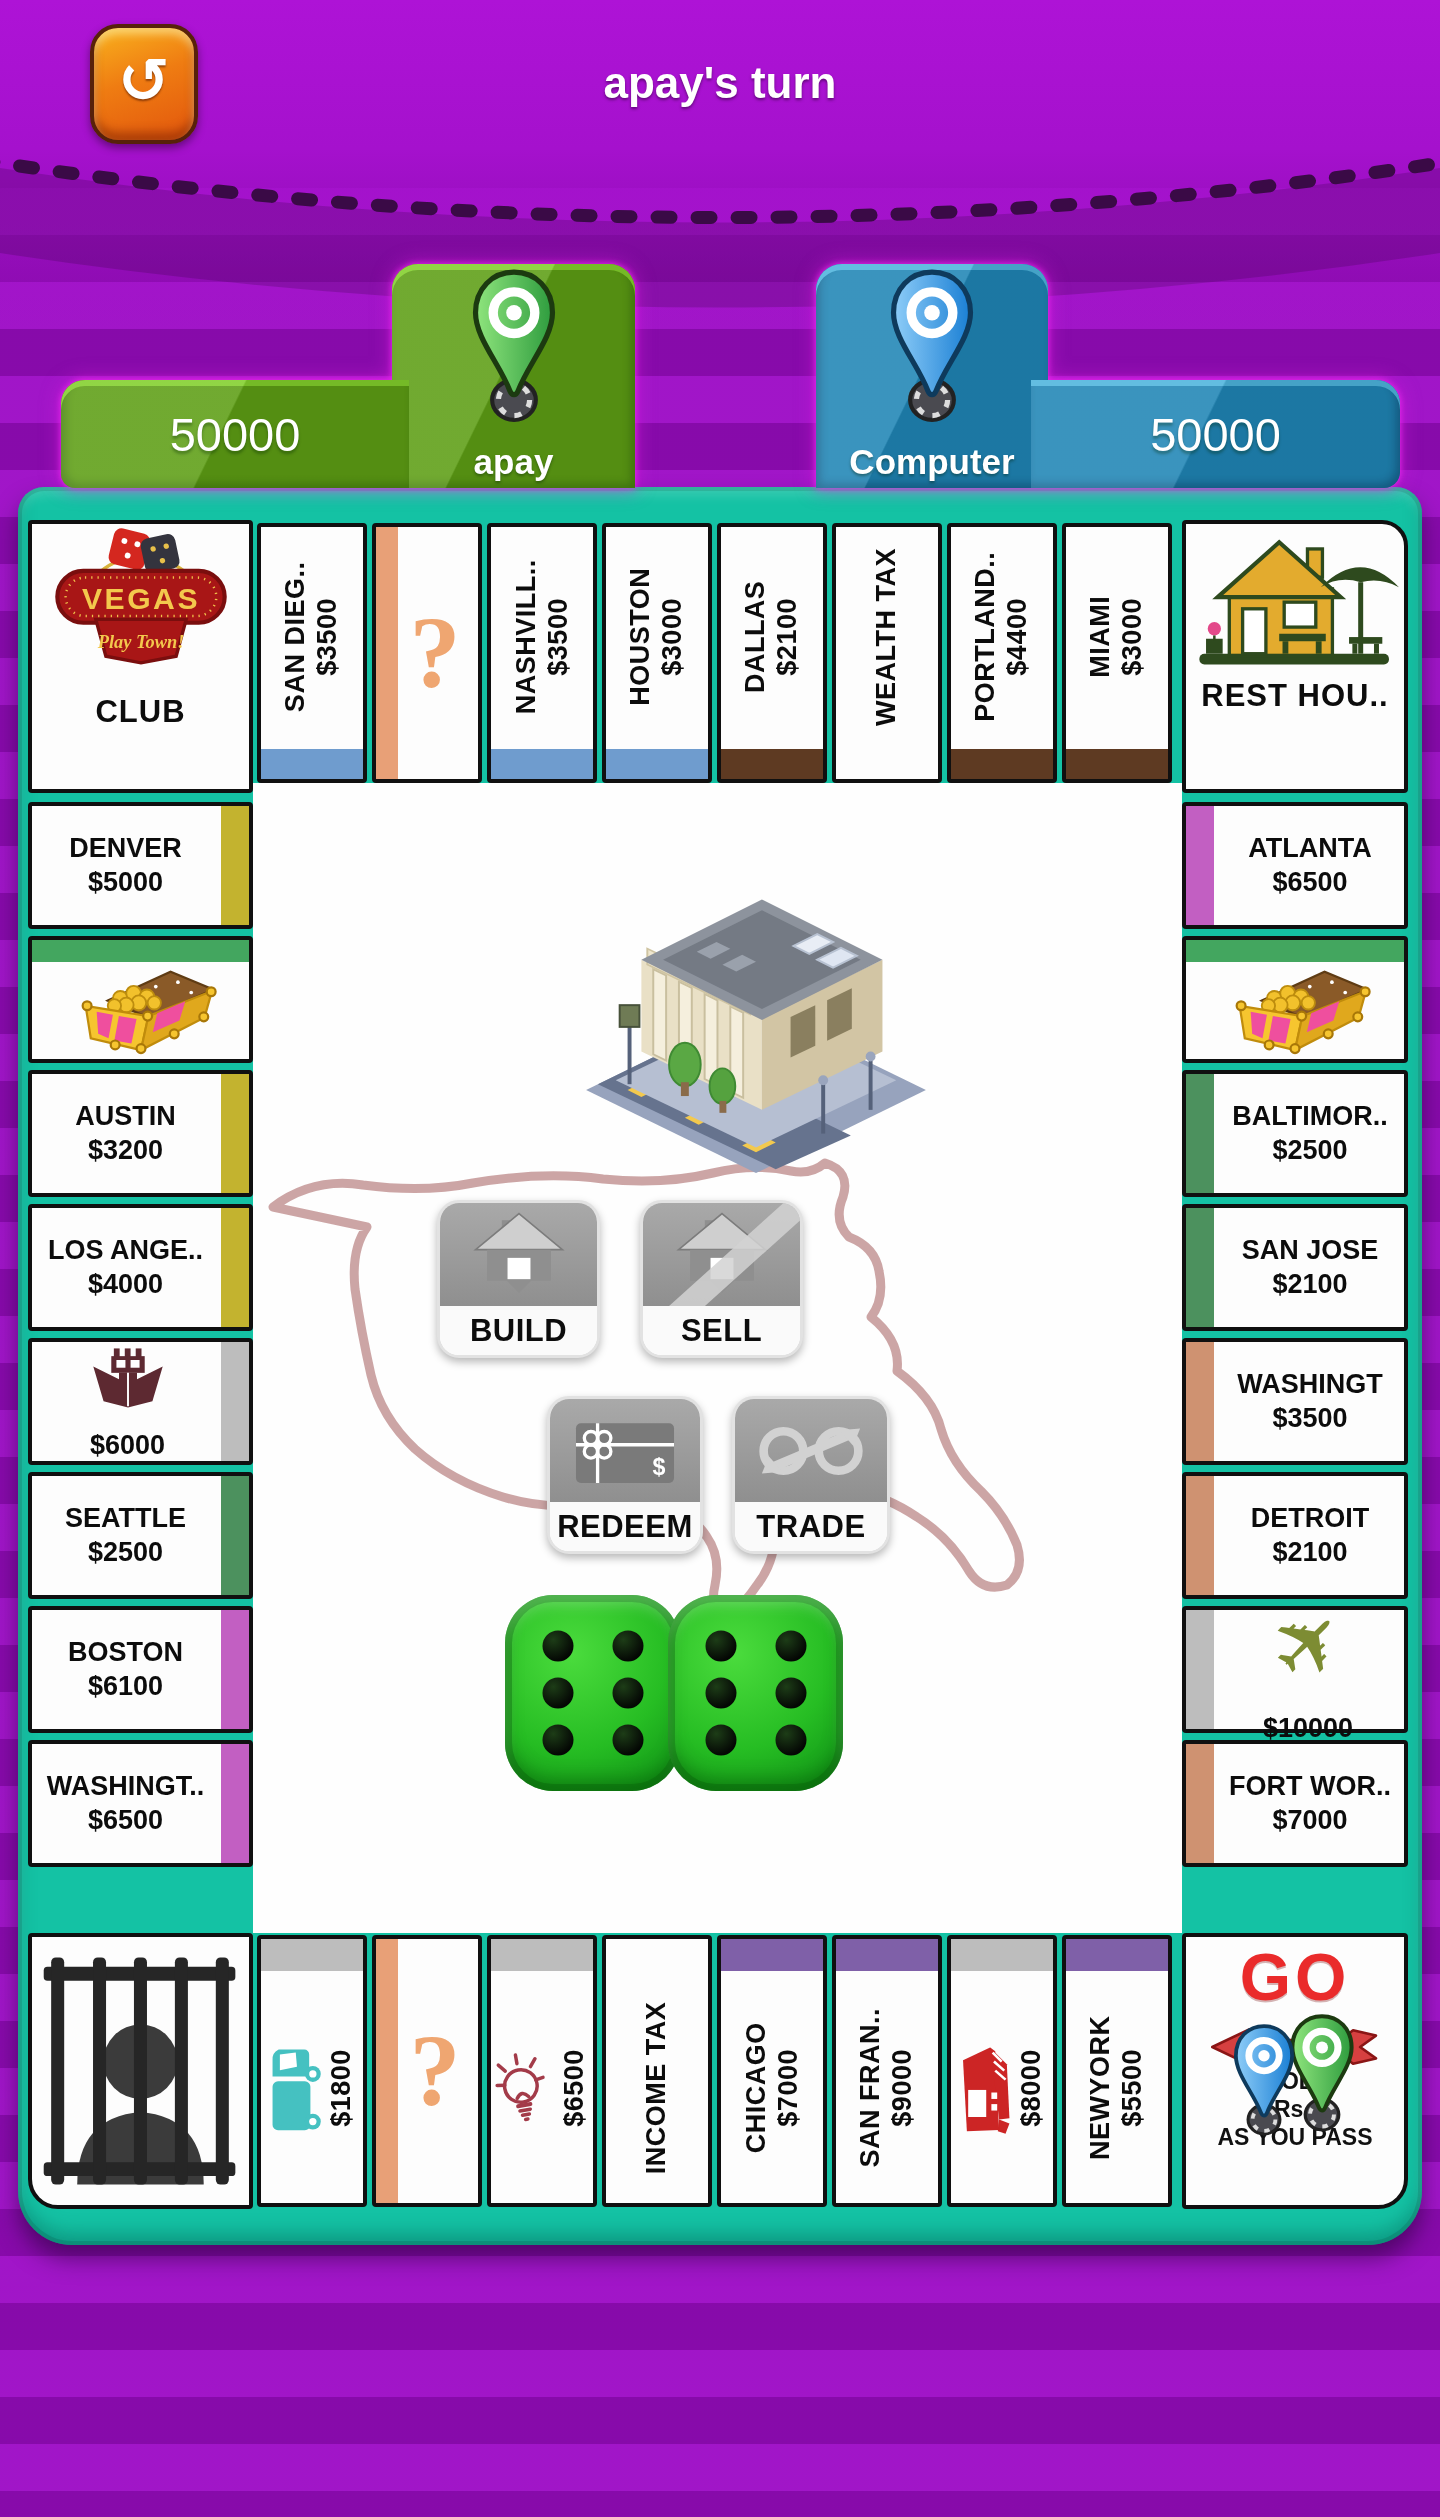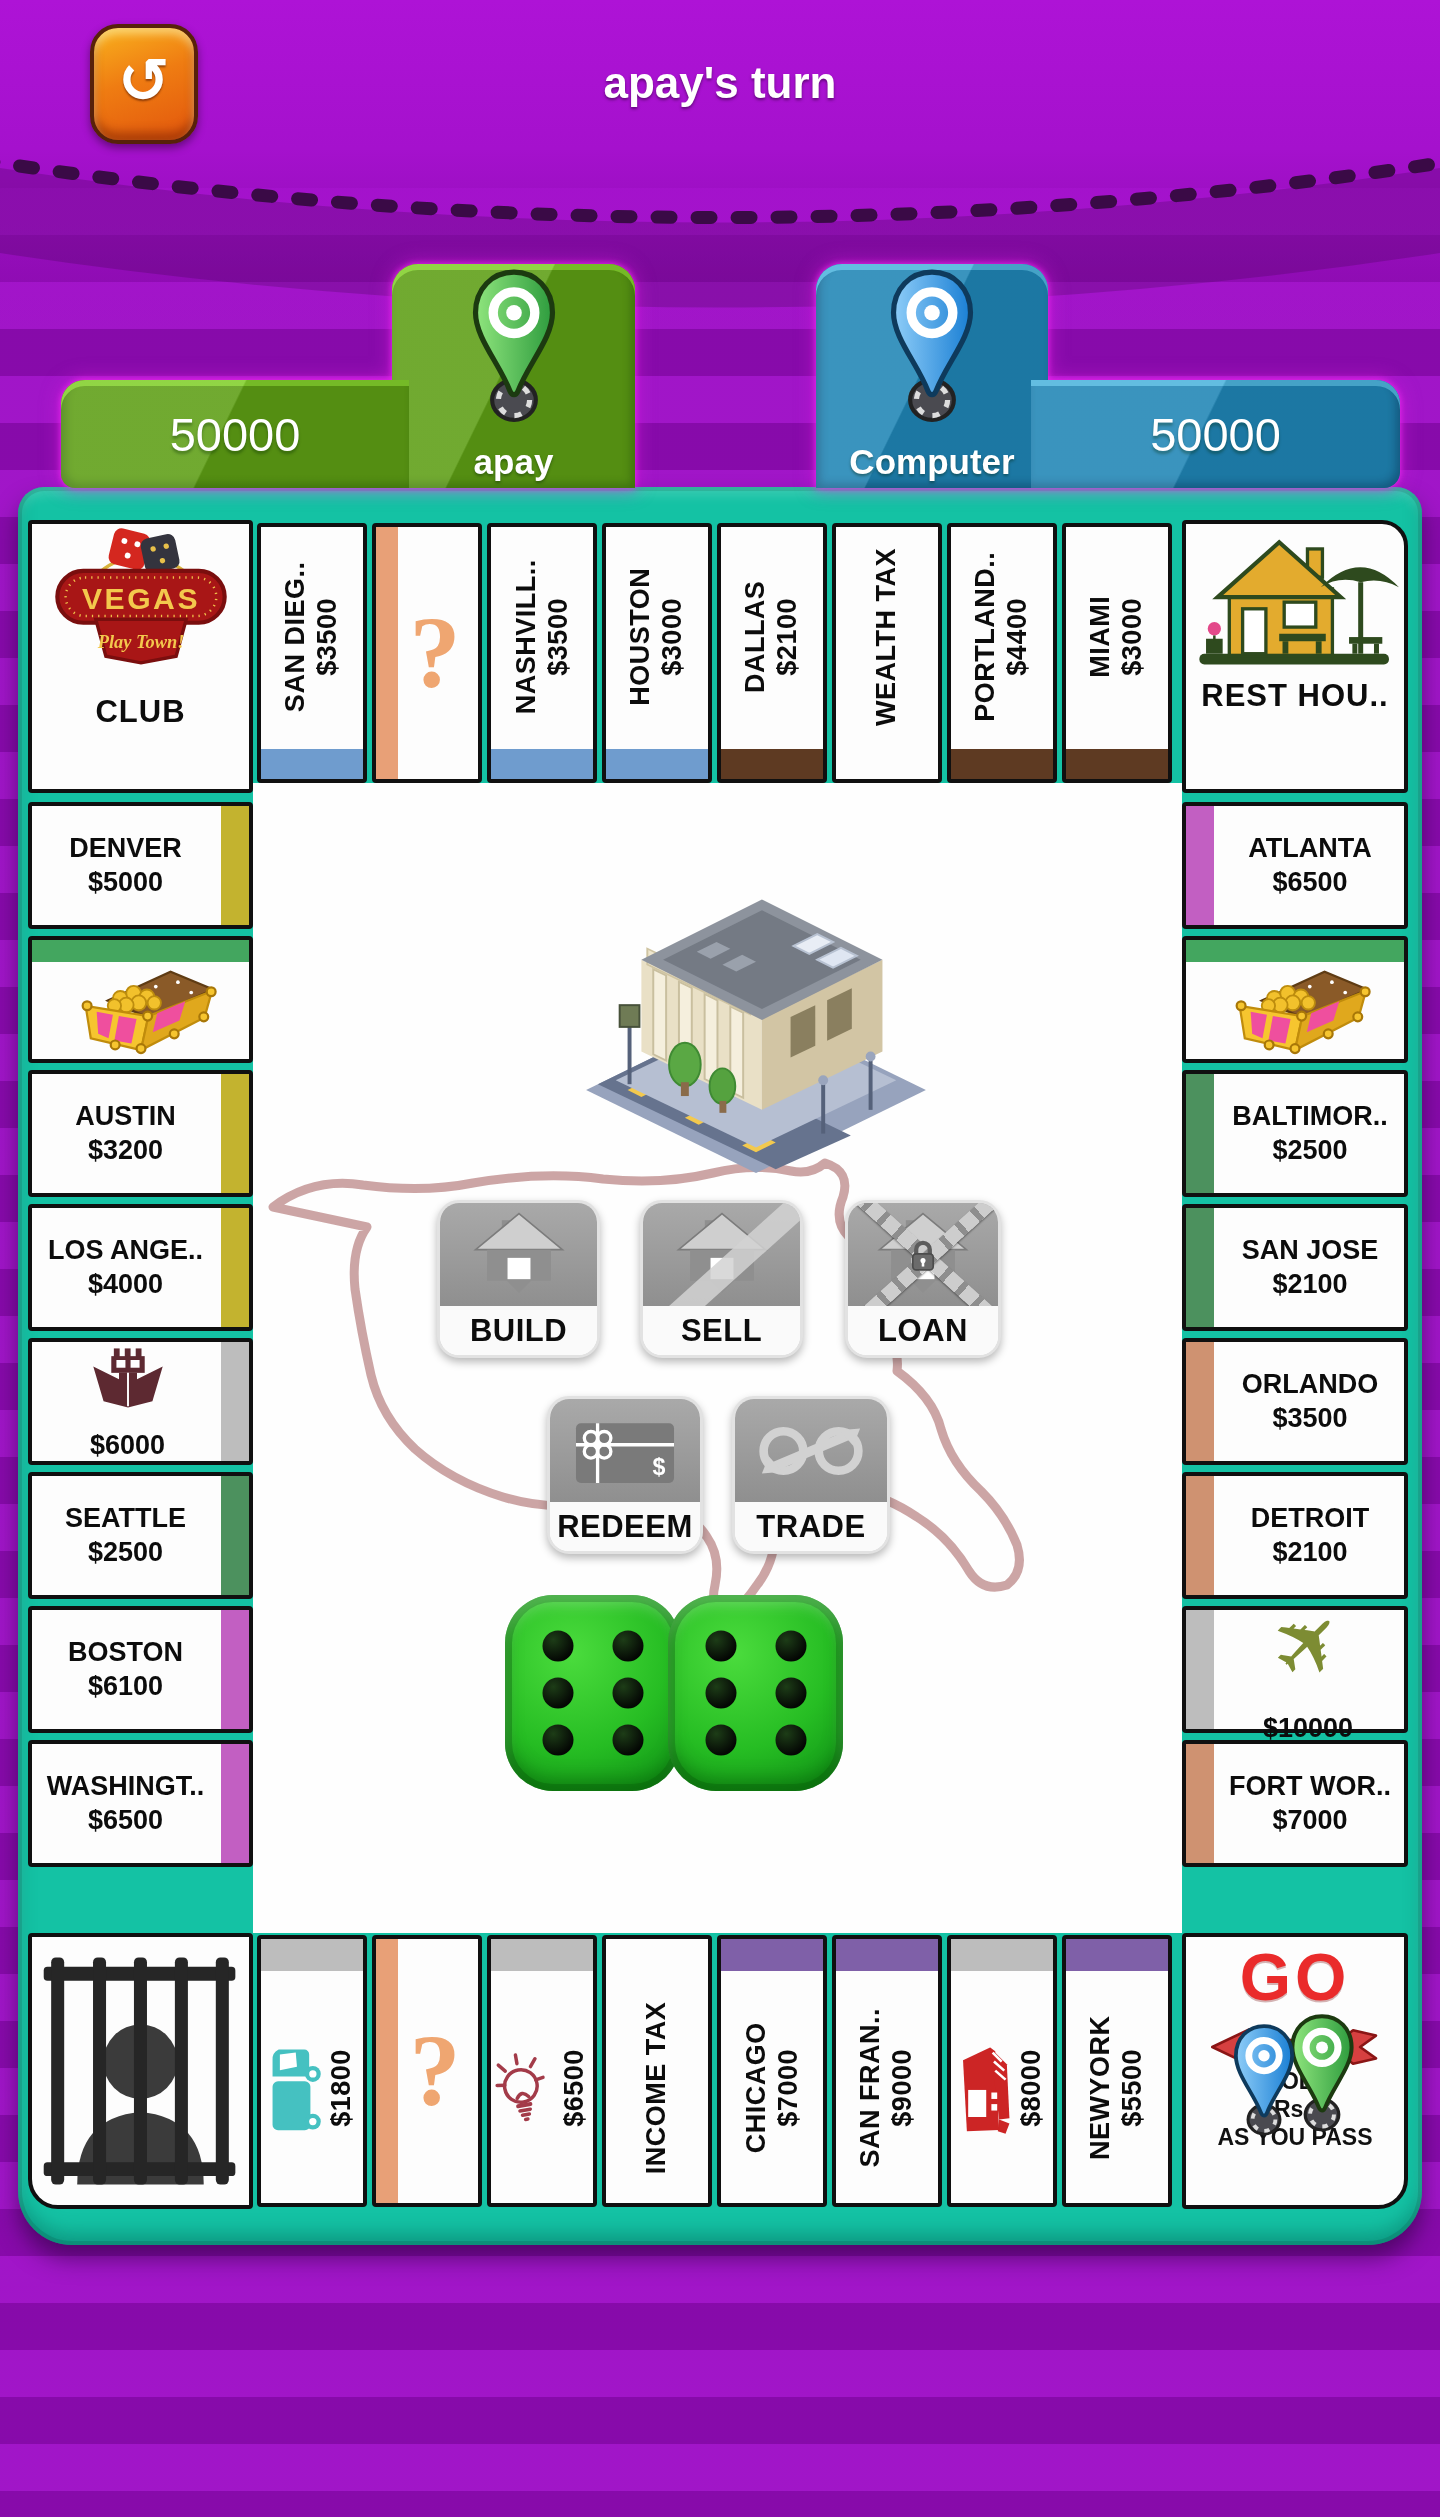--- a/index.html
+++ b/index.html
@@ -632,21 +632,21 @@
       <div class="tile" style="left: 1164px; top: 717px; width: 226px; height: 127px;">
         <div class="band" style="top: 0px; bottom: 0px; left: 0px; width: 28px; background: rgb(76, 145, 94);"></div>
         <div class="hwrap" style="padding-left: 30px;">
           <div>SAN JOSE</div>
           <div>$2100</div>
         </div>
       </div>
       <div class="tile" style="left: 1164px; top: 851px; width: 226px; height: 127px;">
         <div class="band" style="top: 0px; bottom: 0px; left: 0px; width: 28px; background: rgb(207, 146, 113);"></div>
         <div class="hwrap" style="padding-left: 30px;">
-          <div>ORLANDO</div>
+          <div>WASHINGT</div>
           <div>$3500</div>
         </div>
       </div>
       <div class="tile" style="left: 1164px; top: 985px; width: 226px; height: 127px; padding-left: 9px;">
         <div class="band" style="top: 0px; bottom: 0px; left: 0px; width: 28px; background: rgb(207, 146, 113);"></div>
         <div class="hwrap" style="padding-left: 30px;">
           <div>DETROIT</div>
           <div>$2100</div>
         </div>
       </div>
@@ -679,39 +679,20 @@
         <div class="gicon">
           <div class="ribbon"></div>
           <svg width="92" height="86" viewBox="0 0 110 105">
     <rect x="34" y="10" width="11" height="18" fill="#8f8f8f"></rect>
     <path d="M55,2 L108,46 L2,46 Z" fill="#cfcfcf" stroke="#7c7c7c" stroke-width="2"></path>
     <path d="M16,46 H94 V84 H70 L55,99 L40,84 H16 Z" fill="#8f8f8f"></path>
     <rect x="41" y="56" width="28" height="26" fill="#fff"></rect>
   </svg>
         </div>
         <div class="glabel">SELL</div>
-      </div>
-      <div class="gbtn" style="left: 827px; top: 713px; width: 150px; height: 152px;">
-        <div class="gicon">
-          <svg width="92" height="86" viewBox="0 0 110 105">
-    <rect x="34" y="10" width="11" height="18" fill="#8f8f8f"></rect>
-    <path d="M55,2 L108,46 L2,46 Z" fill="#cfcfcf" stroke="#7c7c7c" stroke-width="2"></path>
-    <path d="M16,46 H94 V84 H70 L55,99 L40,84 H16 Z" fill="#8f8f8f"></path>
-    <rect x="41" y="56" width="28" height="26" fill="#fff"></rect>
-  </svg>
-          <div class="chain c1"></div>
-          <div class="chain c2"></div>
-          <svg width="34" height="34" viewBox="0 0 40 40" style="position:absolute;left:50%;top:50%;transform:translate(-50%,-46%);">
-      <path d="M12,18 V12 a8,8 0 0 1 16,0 v6" fill="none" stroke="#5c5c5c" stroke-width="5"></path>
-      <rect x="8" y="17" width="24" height="19" rx="4" fill="#6b6b6b" stroke="#4c4c4c" stroke-width="2"></rect>
-      <circle cx="20" cy="25" r="3" fill="#fff"></circle>
-            <rect x="18.5" y="26" width="3" height="6" fill="#fff"></rect>
-    </svg>
-        </div>
-        <div class="glabel">LOAN</div>
       </div>
       <div class="gbtn" style="left: 529px; top: 909px; width: 150px; height: 152px;">
         <div class="gicon">
           <svg width="108" height="80" viewBox="0 0 130 95">
     <rect x="6" y="14" width="118" height="72" rx="6" fill="#7a7a7a"></rect>
     <line x1="6" y1="40" x2="124" y2="40" stroke="#fff" stroke-width="4"></line>
     <line x1="32" y1="14" x2="32" y2="86" stroke="#fff" stroke-width="4"></line>
     <g stroke="#fff" stroke-width="4" fill="none">
       <circle cx="24" cy="32" r="8"></circle>
               <circle cx="40" cy="32" r="8"></circle>

